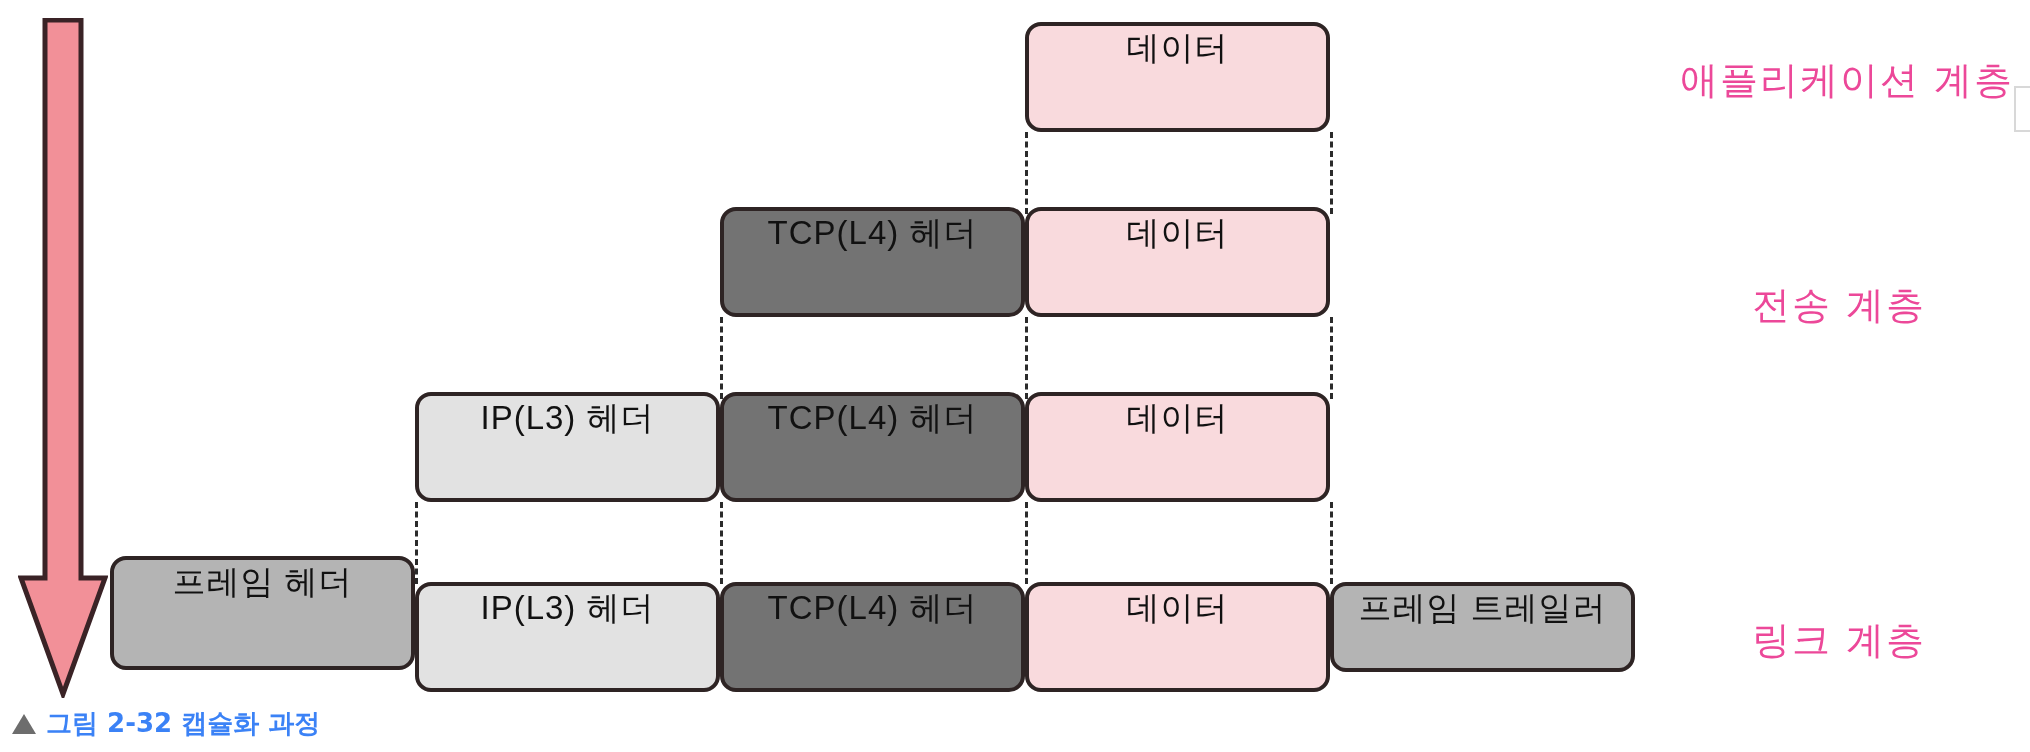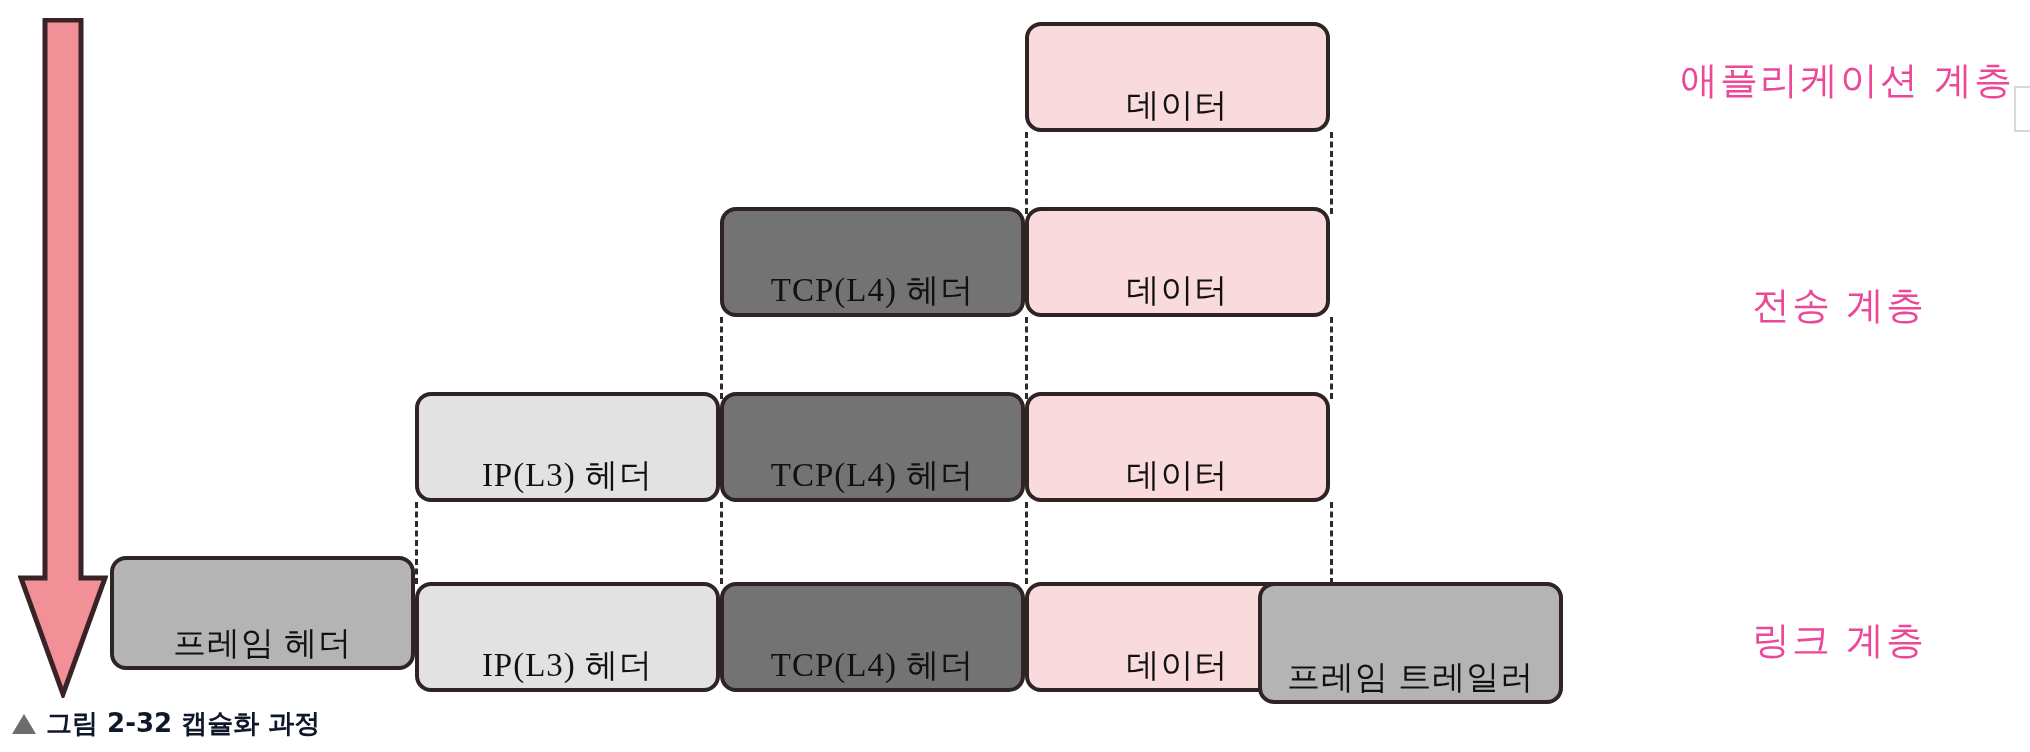--- a/index.html
+++ b/index.html
@@ -37,26 +37,26 @@
     border-left: 3px dashed #2b2b2b;
   }
 
   
   .box {
     position: absolute;
     box-sizing: border-box;
     border: 4px solid #2e2424;
     border-radius: 16px;
     display: flex;
-    align-items: flex-end;
+    align-items: flex-start;
     justify-content: center;
     color: #111111;
     font-size: 33px;
     letter-spacing: 1px;
-    font-family: Liberation Serif, serif;
+    font-family: Liberation Sans, sans-serif;
     text-align: center;
     white-space: nowrap;
   }
   .box.data    { background: #f9dadd; }
   .box.tcp     { background: #737373; }
   .box.ip      { background: #e2e2e2; }
   .box.frameh  { background: #b4b4b4; }
   .box.framet  { background: #b4b4b4; }
 
   
@@ -70,21 +70,21 @@
   }
 
   
   .caption {
     position: absolute;
     left: 12px;
     top: 706px;
     display: flex;
     align-items: center;
     gap: 10px;
-    color: #0f172a;
+    color: #3b82f6;
     font-size: 26px;
     font-weight: bold;
     font-family: "DejaVu Sans", "Liberation Sans", sans-serif;
     white-space: nowrap;
   }
   .caption .tri {
     width: 0; height: 0;
     border-left: 12px solid transparent;
     border-right: 12px solid transparent;
     border-bottom: 20px solid #6d6d6d;
@@ -151,21 +151,21 @@
   </div>
   <div class="box ip" style="left:415px; top:582px; width:305px; height:110px;">
     <span>IP(L3) 헤더</span>
   </div>
   <div class="box tcp" style="left:720px; top:582px; width:305px; height:110px;">
     <span>TCP(L4) 헤더</span>
   </div>
   <div class="box data" style="left:1025px; top:582px; width:305px; height:110px;">
     <span>데이터</span>
   </div>
-  <div class="box framet" style="left:1258px; top:582px; width:305px; height:122px;">
+  <div class="box framet" style="left:1330px; top:582px; width:305px; height:90px;">
     <span>프레임 트레일러</span>
   </div>
 
   <div class="layer-label" style="left:1680px; top:55px;">애플리케이션 계층</div>
   <div class="layer-label" style="left:1752px; top:240px;margin-top:40px;">전송 계층</div>
   <div class="layer-label" style="left:1752px; top:615px;">링크 계층</div>
 
   <div class="edge-artifact"></div>
 
   <div class="caption">

